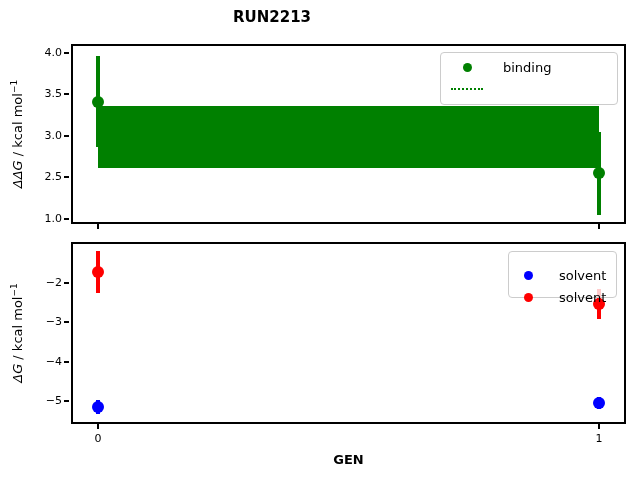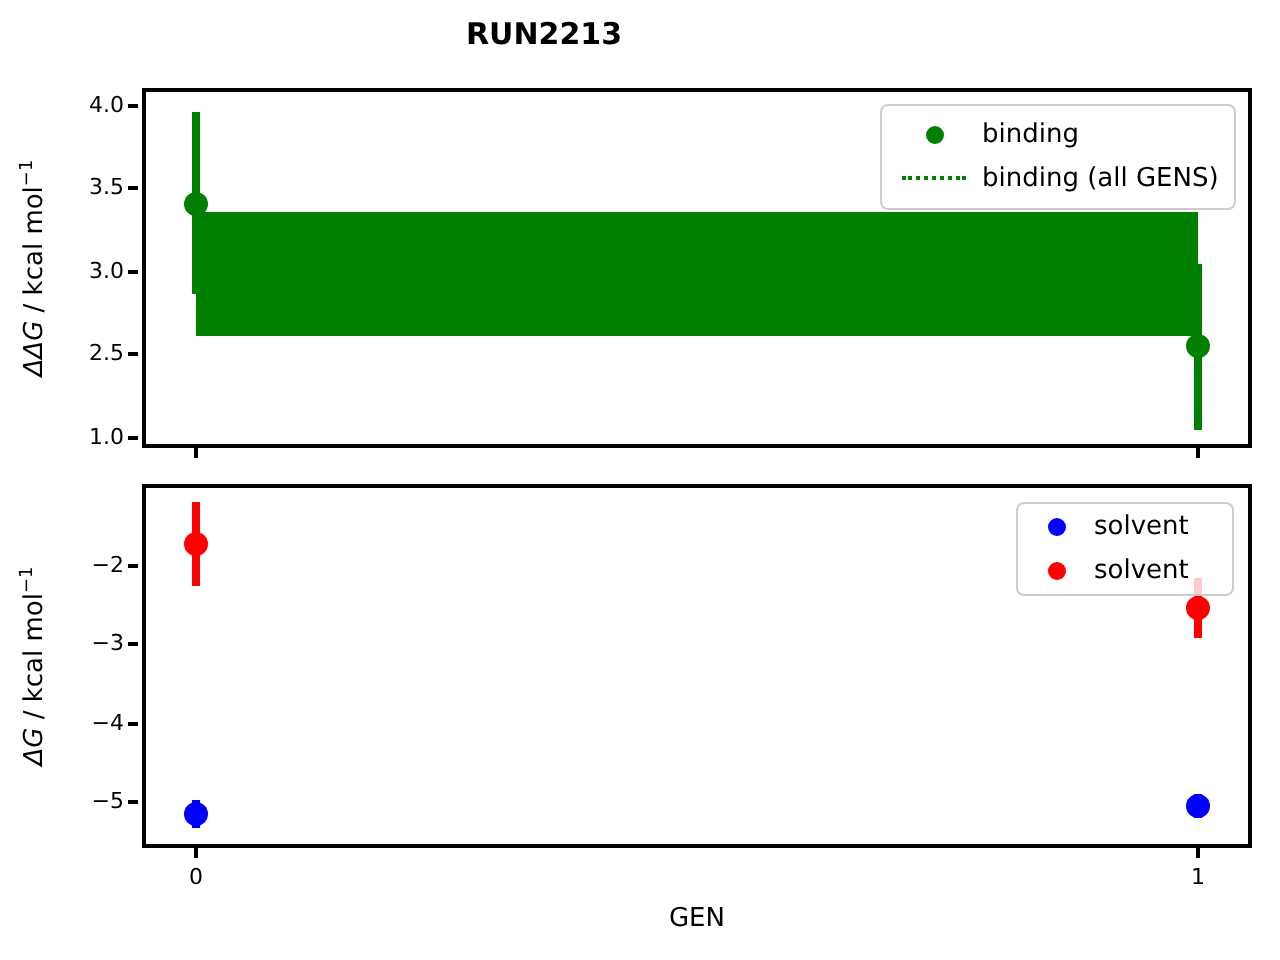--- a/index.html
+++ b/index.html
@@ -18,26 +18,26 @@
   .band, .errbar, .marker, .bandline { position:absolute; }
   .marker { border-radius:50%; }
   .ylabel-wrap { position:absolute; width:0; height:0; }
   .ylabel-wrap > span { position:absolute; left:0; top:0; display:block; white-space:nowrap;
                         transform: translate(-50%,-50%) rotate(-90deg);
                         font-size:13px; }
   .math { font-style:italic; }
   sup { font-size:9px; }
   #yl0 { left:17px; top:134px; }
   #yl1 { left:17px; top:333px; }
-  .xlabel { position:absolute; left:71px; width:555px; top:452px; text-align:center; font-size:13px; }
+  .xlabel { position:absolute; left:71px; width:555px; top:452px; text-align:center; font-size:13px;font-weight:bold; }
   .legend { position:absolute; z-index:5; background:rgba(255,255,255,0.8);
             border:1px solid #cccccc; border-radius:4px; font-size:13px; }
   .legend-top    { right:6px; top:6px; width:178px; height:53px; padding:3px 6px 3px 6px; }
-  .legend-bottom { right:7px; top:7px; width:109px; height:47px; padding:0 4px 2px 6px; }
-  .legend-row { display:flex; align-items:center; height:22px; }
+  .legend-bottom { right:7px; top:7px; width:109px; height:47px; padding:12px 4px 2px 6px; }
+  .legend-row { display:flex; align-items:center; height:22px;gap:12px; }
   .legend-marker { display:flex; justify-content:center; align-items:center; flex:0 0 auto; }
   .legend-top .legend-marker { width:40px; margin-right:4px; }
   .legend-bottom .legend-marker { width:26px; margin-right:6px; }
   .dot { width:9px; height:9px; border-radius:50%; display:block; }
   .dotted-line { width:32px; height:0; border-top:2px dotted #008000; display:block; }
   .legend-label { white-space:nowrap; }
 </style>
 </head>
 <body>
 
@@ -50,21 +50,20 @@
       <div class="legend-row">
         <span class="legend-marker">
           <span class="dot" style="background: rgb(0, 128, 0);"></span>
         </span>
         <span class="legend-label">binding</span>
       </div>
       <div class="legend-row">
         <span class="legend-marker">
           <span class="dotted-line" style="border-top-color: rgb(0, 128, 0);"></span>
         </span>
-        <span class="legend-label">binding (all GENS)</span>
       </div>
     </div>
   <div class="tick" style="left: -9px; top: 5.64151px; width: 5px; height: 2px;"></div>
       <div class="ticklabel yticklabel" style="left: -47px; top: -2.35849px; width: 36px;">4.0</div>
       <div class="tick" style="left: -9px; top: 47.1509px; width: 5px; height: 2px;"></div>
       <div class="ticklabel yticklabel" style="left: -47px; top: 39.1509px; width: 36px;">3.5</div>
       <div class="tick" style="left: -9px; top: 88.6604px; width: 5px; height: 2px;"></div>
       <div class="ticklabel yticklabel" style="left: -47px; top: 80.6604px; width: 36px;">3.0</div>
       <div class="tick" style="left: -9px; top: 130.17px; width: 5px; height: 2px;"></div>
       <div class="ticklabel yticklabel" style="left: -47px; top: 122.17px; width: 36px;">2.5</div>

